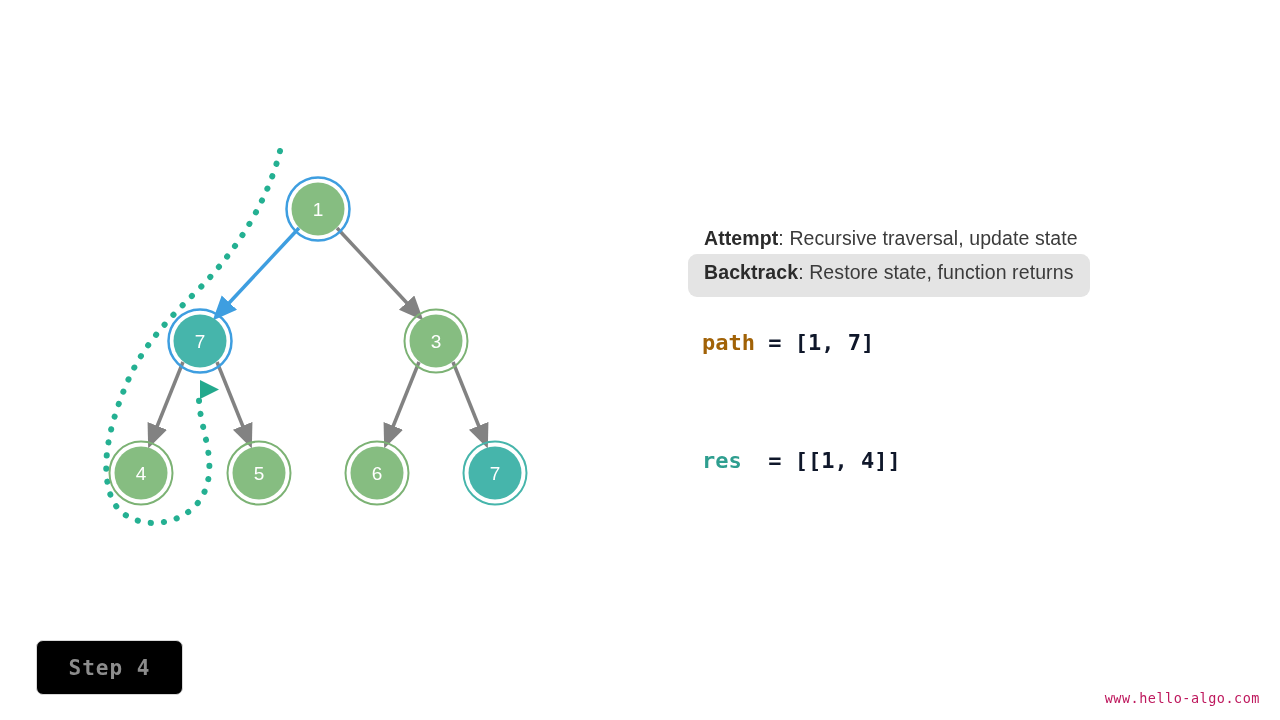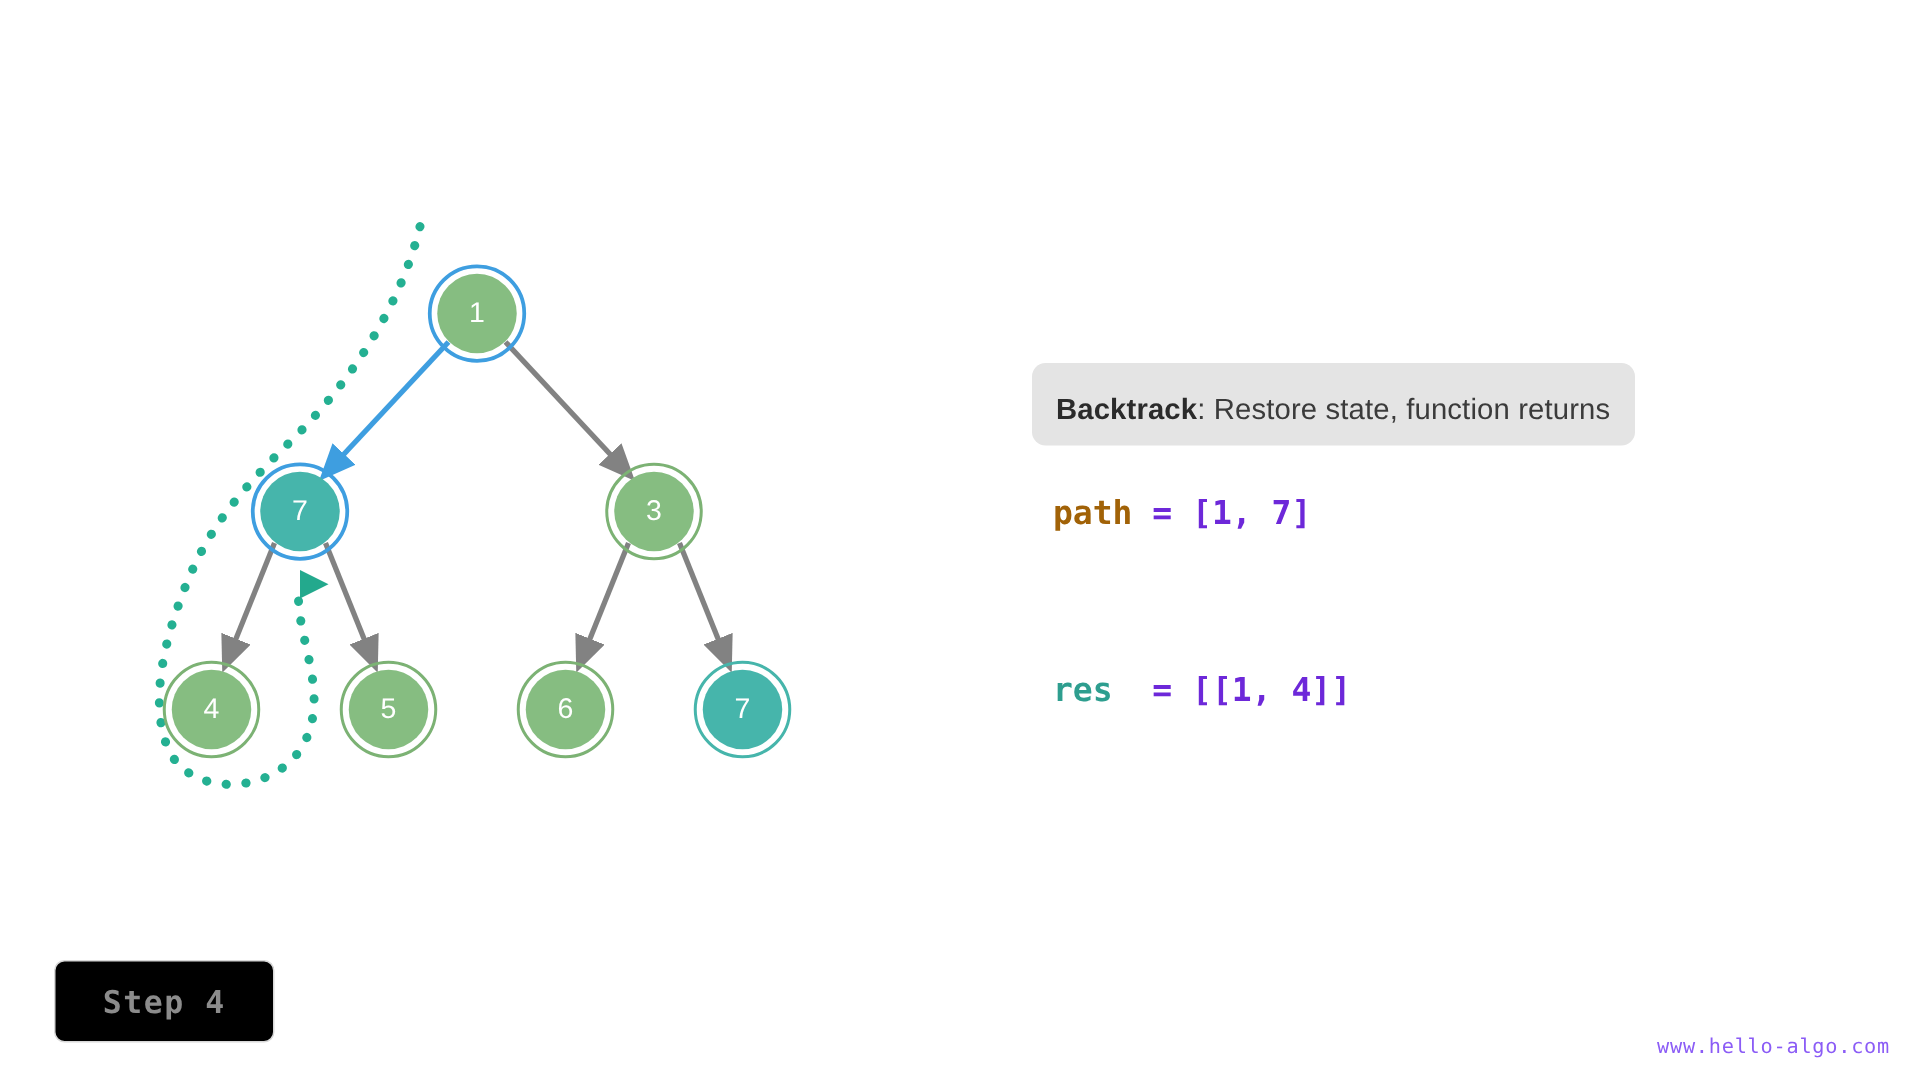--- a/index.html
+++ b/index.html
@@ -40,22 +40,22 @@
     padding: 4px 16px 4px 16px;
     letter-spacing: 0.1px;
     white-space: nowrap;
   }
   .attempt-line .lbl { font-weight: bold; color: #2b2b2b; }
 
   .backtrack-line {
     font-size: 19.5px;
     color: #3b3b3b;
     line-height: 1.25;
-    padding: 19px 16px 12px 16px;
-    margin-top: 20px;
+    padding: 6px 16px 12px 16px;
+    margin-top: 0;
     background: #e4e4e4;
     border-radius: 9px;
     letter-spacing: 0.1px;
     white-space: nowrap;
     display: inline-block;
   }
   .backtrack-line .lbl { font-weight: bold; color: #2b2b2b; }
 
   .var-row {
     font-family: "DejaVu Sans Mono", "Liberation Mono", monospace;
@@ -63,21 +63,21 @@
     font-weight: bold;
     color: #4a4a4a;
     white-space: pre;
     letter-spacing: 0px;
   }
   #path-row { position: absolute; left: 702px; top: 330px; }
   #res-row  { position: absolute; left: 702px; top: 448px; }
 
   .var-name-path { color: #a16207; }
   .var-name-res  { color: #2e9e8f; }
-  .var-rest { color: #6d28d9; }
+  .var-rest { color: #0f172a; }
 
   
   #step-badge {
     position: absolute;
     left: 36px;
     top: 640px;
     width: 145px;
     height: 53px;
     border: 1px solid #d8d8d8;
     border-radius: 7px;
@@ -92,21 +92,21 @@
     letter-spacing: 1px;
   }
 
   
   #watermark {
     position: absolute;
     right: 20px;
     bottom: 14px;
     font-family: "DejaVu Sans Mono", "Liberation Mono", monospace;
     font-size: 13.5px;
-    color: #8b5cf6;
+    color: #be185d;
     letter-spacing: 0.5px;
   }
 </style>
 </head>
 <body>
 
 <svg id="tree-canvas" viewBox="0 0 660 720">
   <defs>
     <marker id="arrow-gray" markerWidth="7" markerHeight="7" refX="5.6" refY="3" orient="auto">
       <path d="M0,0 L7,3 L0,6 z" fill="#828282"></path>
@@ -180,20 +180,23 @@
       <circle cx="495" cy="473" r="31.5" fill="none" stroke="#46b5ab" stroke-width="2"></circle>
       <circle cx="495" cy="473" r="26.5" fill="#46b5ab"></circle>
       <text x="495" y="473" fill="#ffffff" font-family="Liberation Sans, sans-serif" font-size="19" text-anchor="middle" dominant-baseline="central">7</text>
     </g>
 
   </g>
 </svg>
 
 <div id="info-panel">
 
+  <div class="attempt-line">
+    <span class="lbl">Attempt</span><span>: Recursive traversal, update state</span>
+  </div>
 
   <div class="backtrack-line">
     <span class="lbl">Backtrack</span><span>: Restore state, function returns</span>
   </div>
 
 </div>
 
 <div class="var-row" id="path-row"><span class="var-name-path">path</span><span class="var-rest"> = [1, 7]</span></div>
 
 <div class="var-row" id="res-row"><span class="var-name-res">res</span><span class="var-rest">  = [[1, 4]]</span></div>

